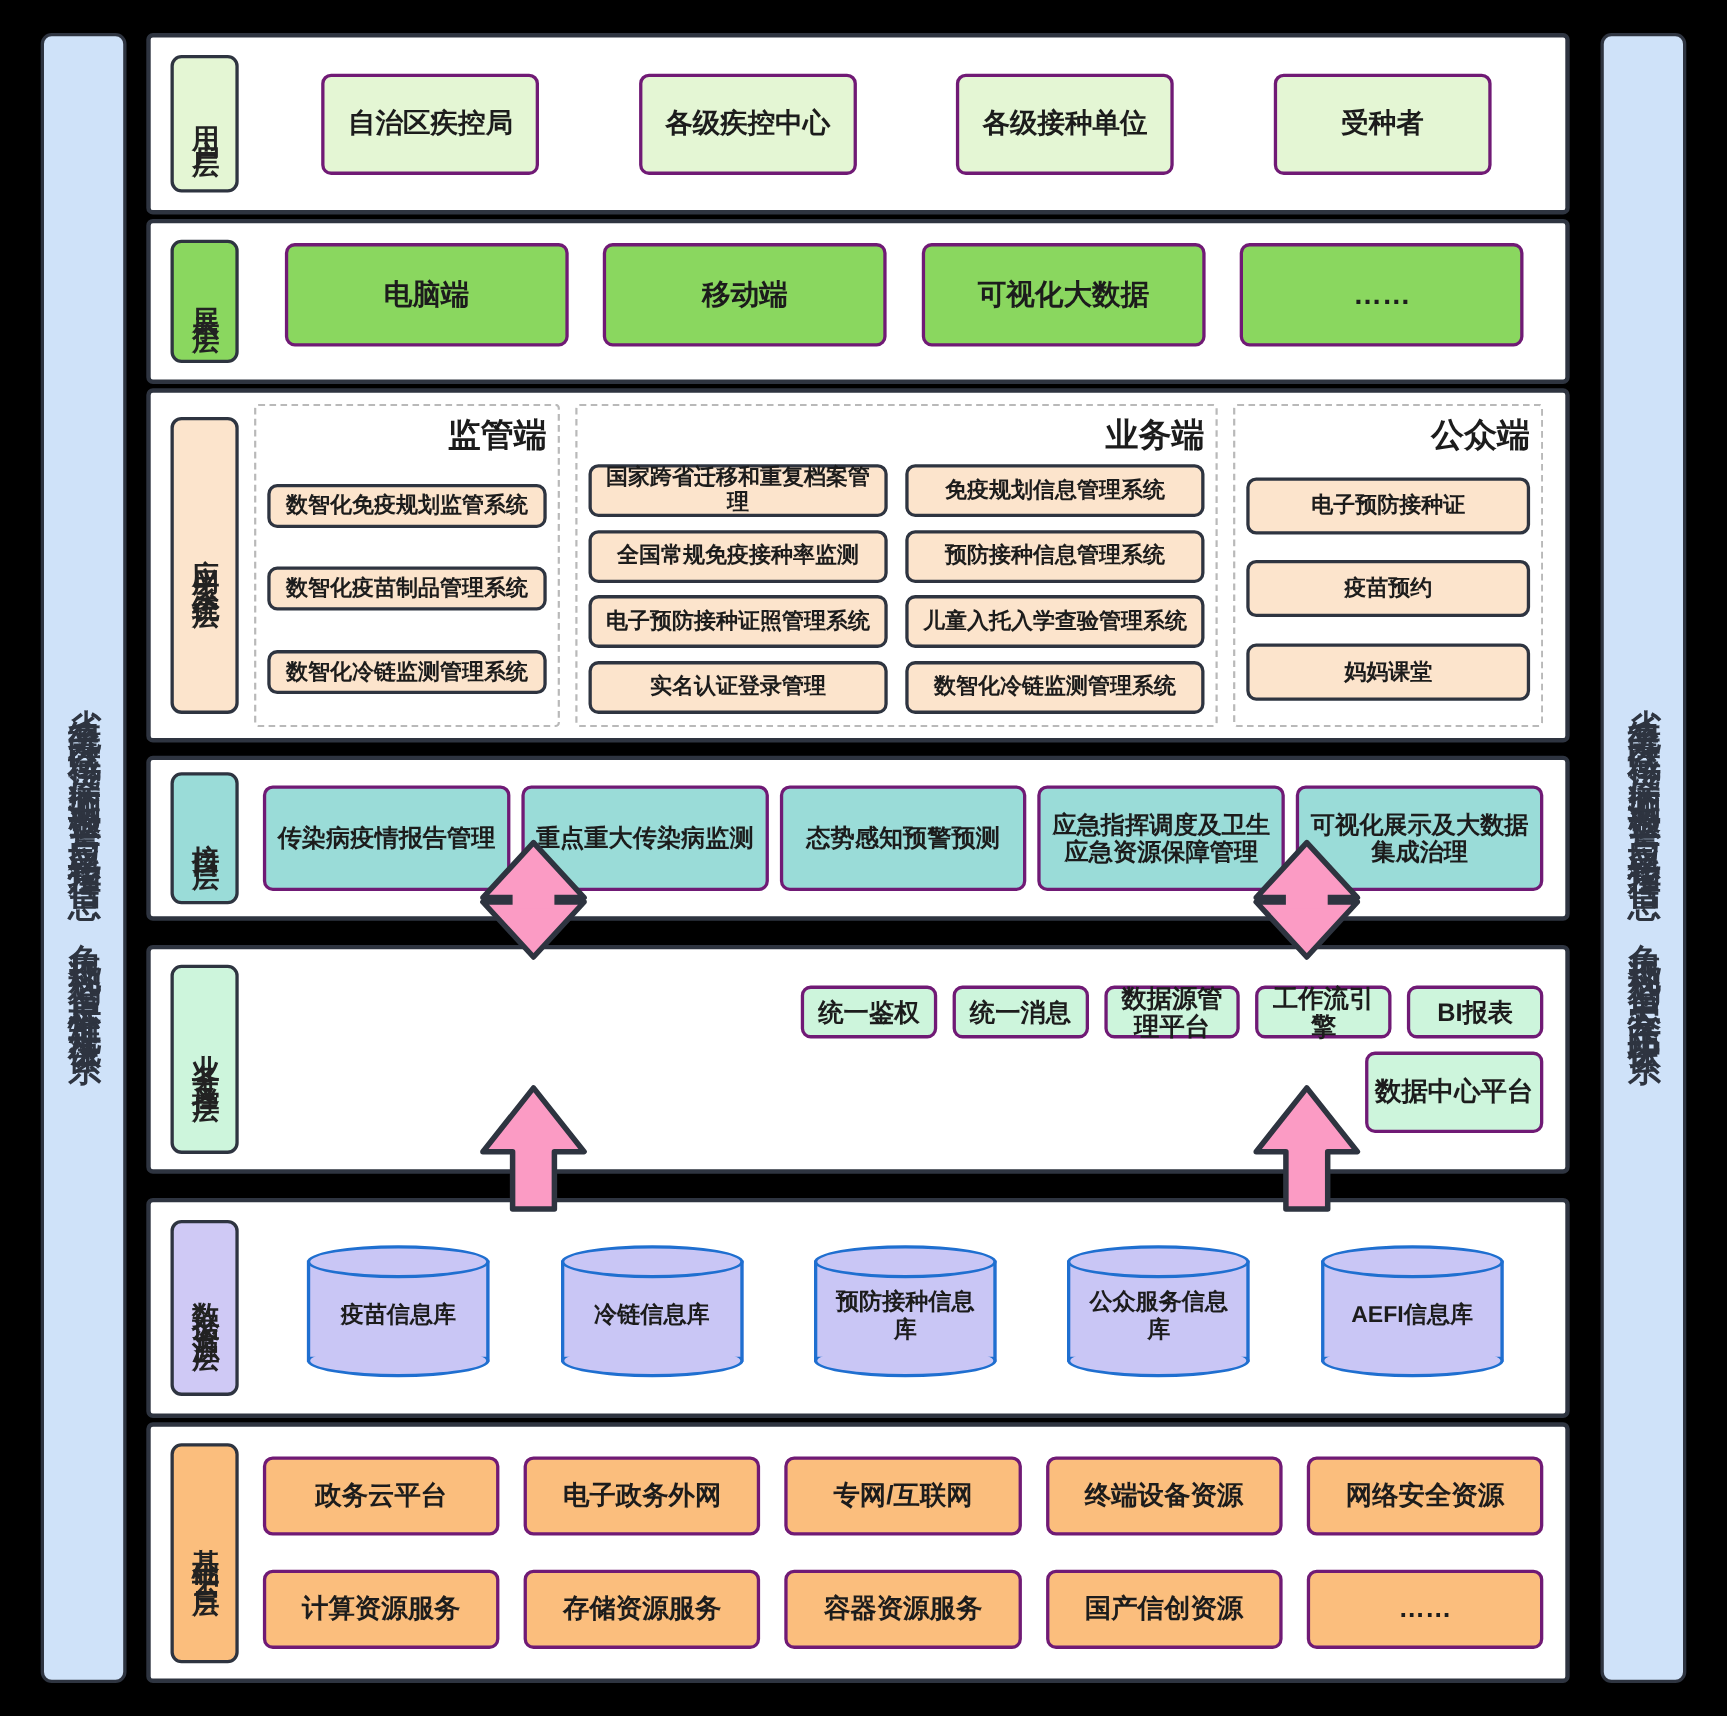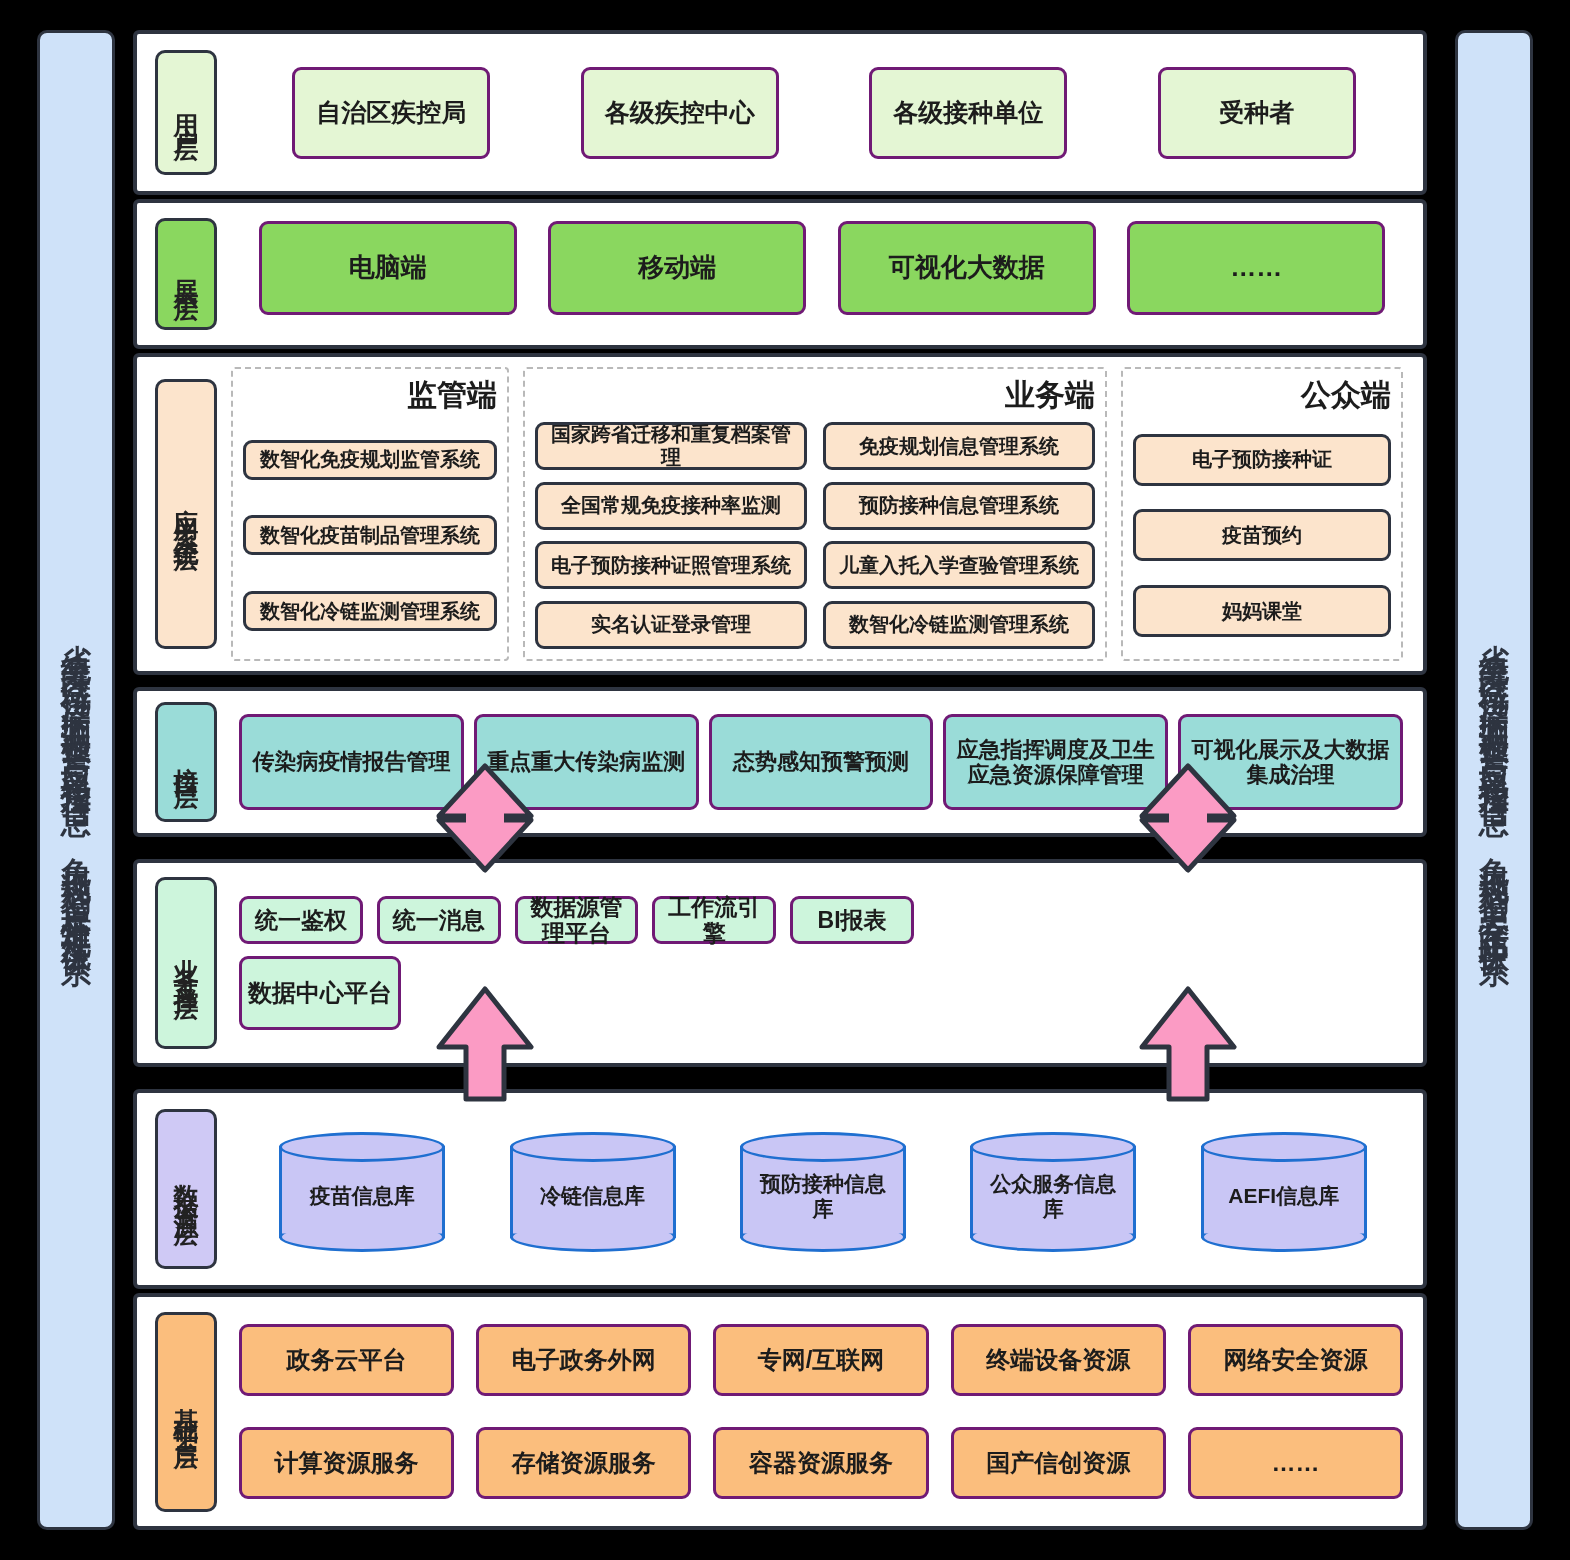--- a/index.html
+++ b/index.html
@@ -143,21 +143,21 @@
   
   #layer-iface { left: 133px; top: 687px; width: 1294px; height: 150px; }
   #layer-iface .layer-label { height: 120px; background: #9adcd8; }
   #layer-iface .layer-body { justify-content: space-between; padding: 0 20px 0 22px; gap: 10px; }
   #layer-iface .node { flex: 1 1 0; height: 96px; background: #9adcd8; font-size: 22px; }
 
   
   #layer-biz { left: 133px; top: 859px; width: 1294px; height: 208px; }
   #layer-biz .layer-label { height: 172px; background: #cdf5dc; }
   #layer-biz .layer-body { flex-direction: column; justify-content: center; gap: 12px;
-                           padding: 10px 20px 10px 22px; align-items: flex-start; }
+                           padding: 10px 20px 10px 22px; align-items: flex-end; }
   .biz-row { display: flex; justify-content: space-between; gap: 14px; }
   .biz-row .node { flex: 1 1 0; height: 48px; background: #cdf5dc; font-size: 23px; }
   #biz-datacenter { height: 74px; background: #cdf5dc; font-size: 24px; }
 
   
   #layer-data { left: 133px; top: 1089px; width: 1294px; height: 200px; }
   #layer-data .layer-label { height: 160px; background: #cfc9f5; }
   #layer-data .layer-body { justify-content: space-around; padding: 5px 24px 0 30px; }
   .cylinder { position: relative; width: 166px; height: 120px; }
   .cyl-body {

